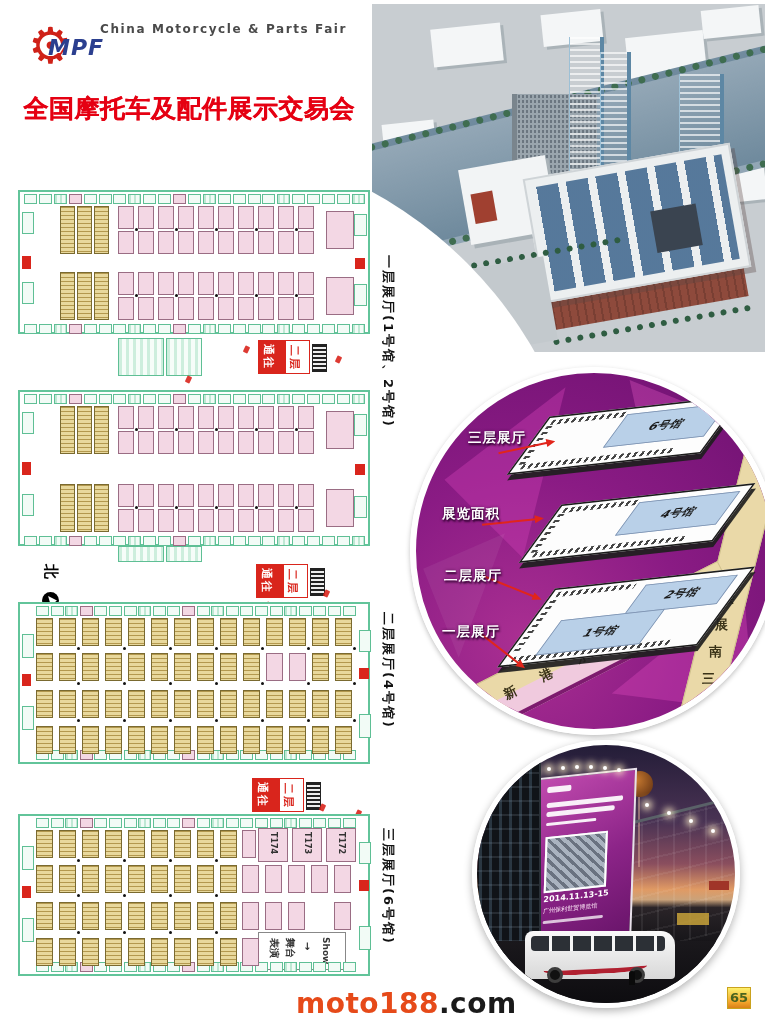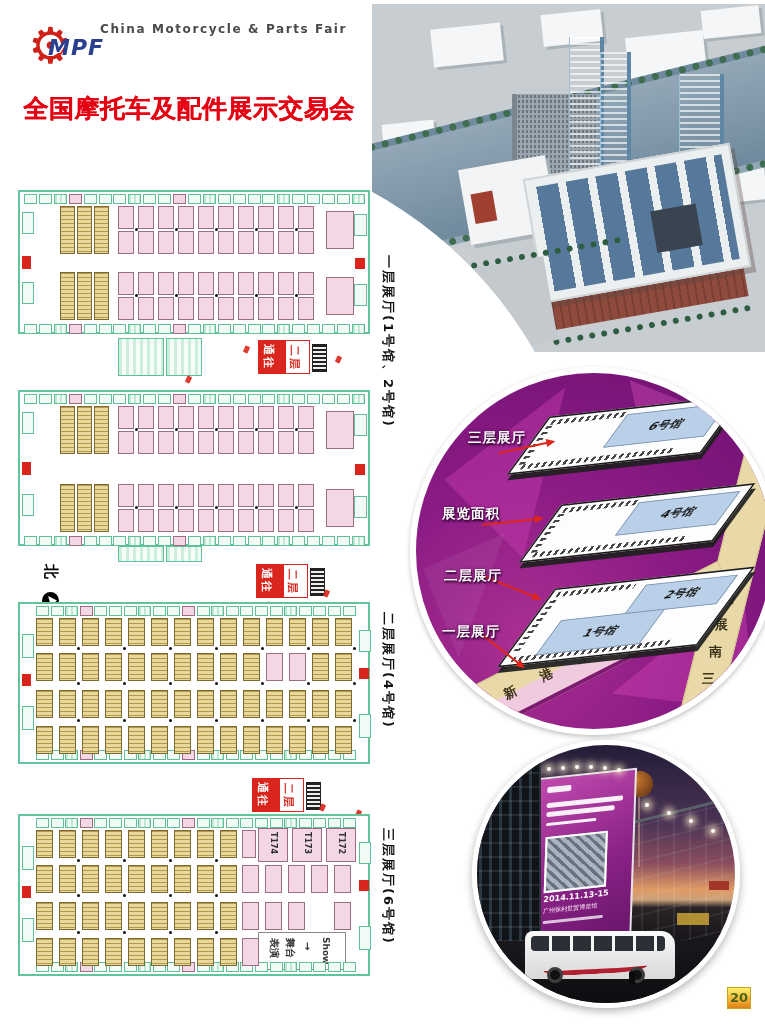--- a/index.html
+++ b/index.html
@@ -774,15 +774,18 @@
     <div class="nground"></div>
     <div class="bus">
       <div class="bus-win"></div>
       <div class="bus-swoosh"></div>
       <div class="wheel" style="left:22px;"></div>
       <div class="wheel" style="left:104px;"></div>
     </div>
     <div class="person"></div>
   </div>
 
-  <div class="page-badge">20</div>
+  <div class="site">
+    <span class="orange">moto188</span><span class="black">.com</span>
+  </div>
+  <div class="page-badge">65</div>
 
 </div>
 
 </body></html>

